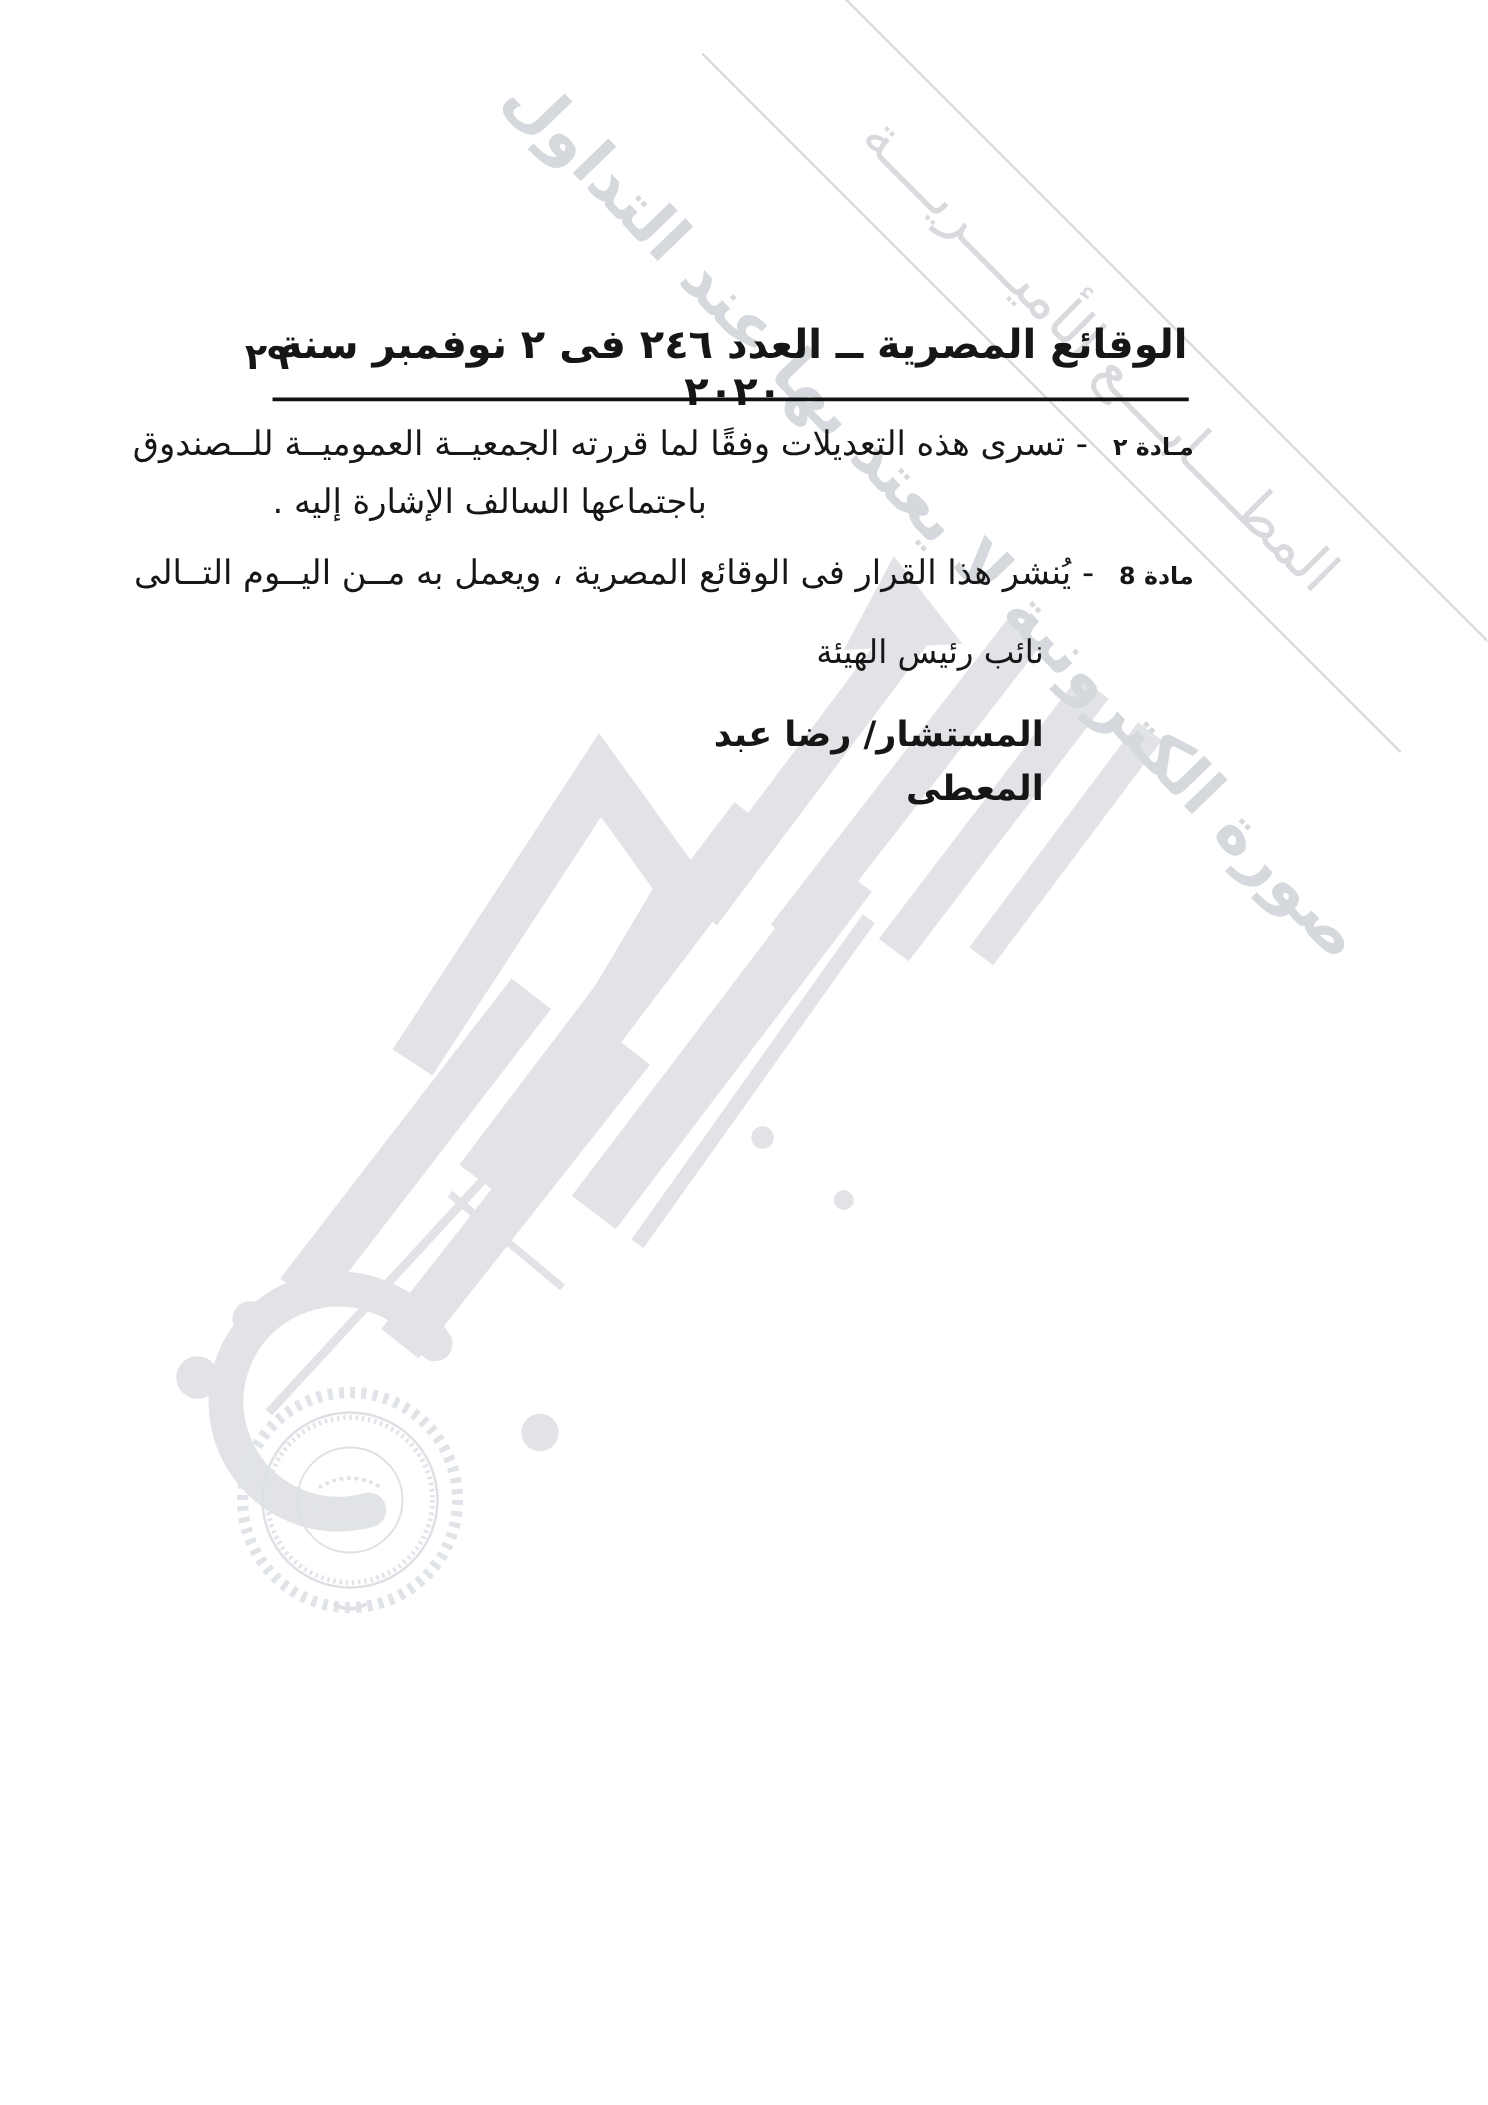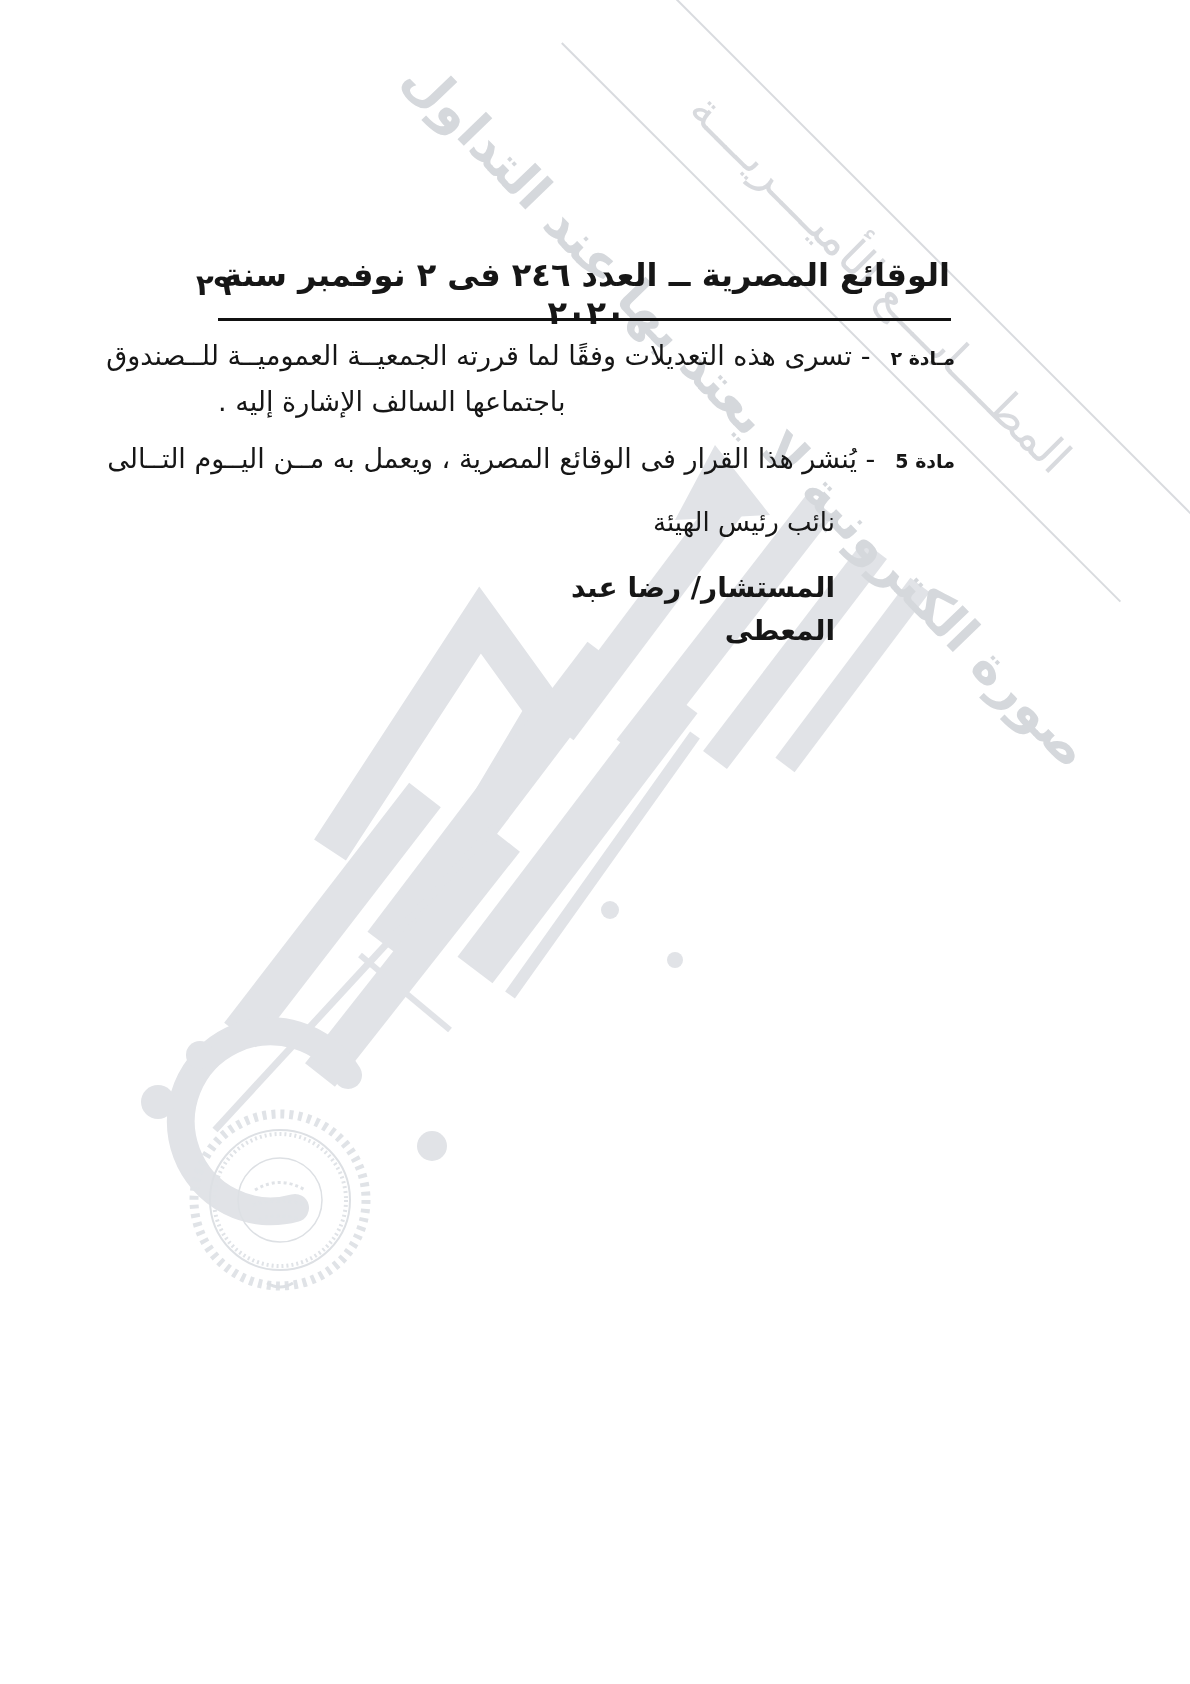--- a/index.html
+++ b/index.html
@@ -167,21 +167,21 @@
 
     <div class="article">
       <div class="art-line-1">
         <span class="art-label">مـادة ٢</span><span>- تسرى هذه التعديلات وفقًا لما قررته الجمعيــة العموميــة للــصندوق</span>
       </div>
       <div class="art-line-2">باجتماعها السالف الإشارة إليه .</div>
     </div>
 
     <div class="article">
       <div class="art-line-1">
-        <span class="art-label">مادة 5</span><span>- يُنشر هذا القرار فى الوقائع المصرية ، ويعمل به مــن اليــوم التــالى</span>
+        <span class="art-label">مادة 8</span><span>- يُنشر هذا القرار فى الوقائع المصرية ، ويعمل به مــن اليــوم التــالى</span>
       </div>
     </div>
 
     <div class="signature-block">
       <div class="signature-title">نائب رئيس الهيئة</div>
       <div class="signature-name">المستشار/ رضا عبد المعطى</div>
     </div>
 
   </div>
 

